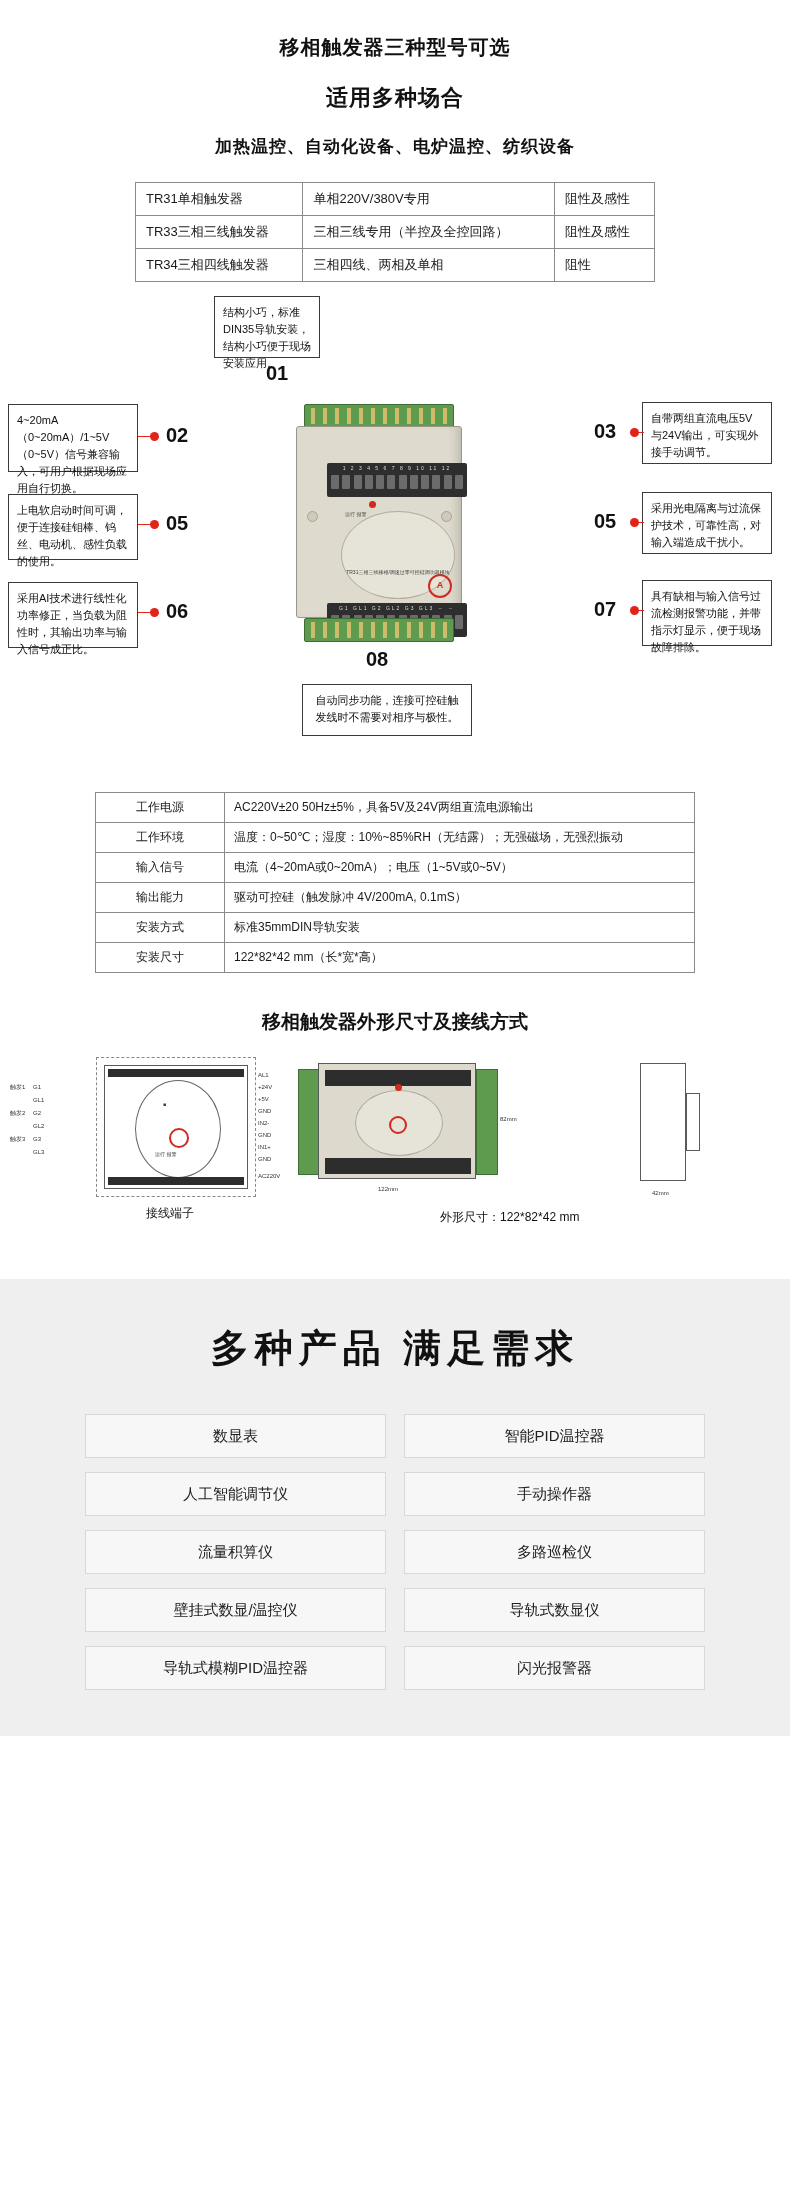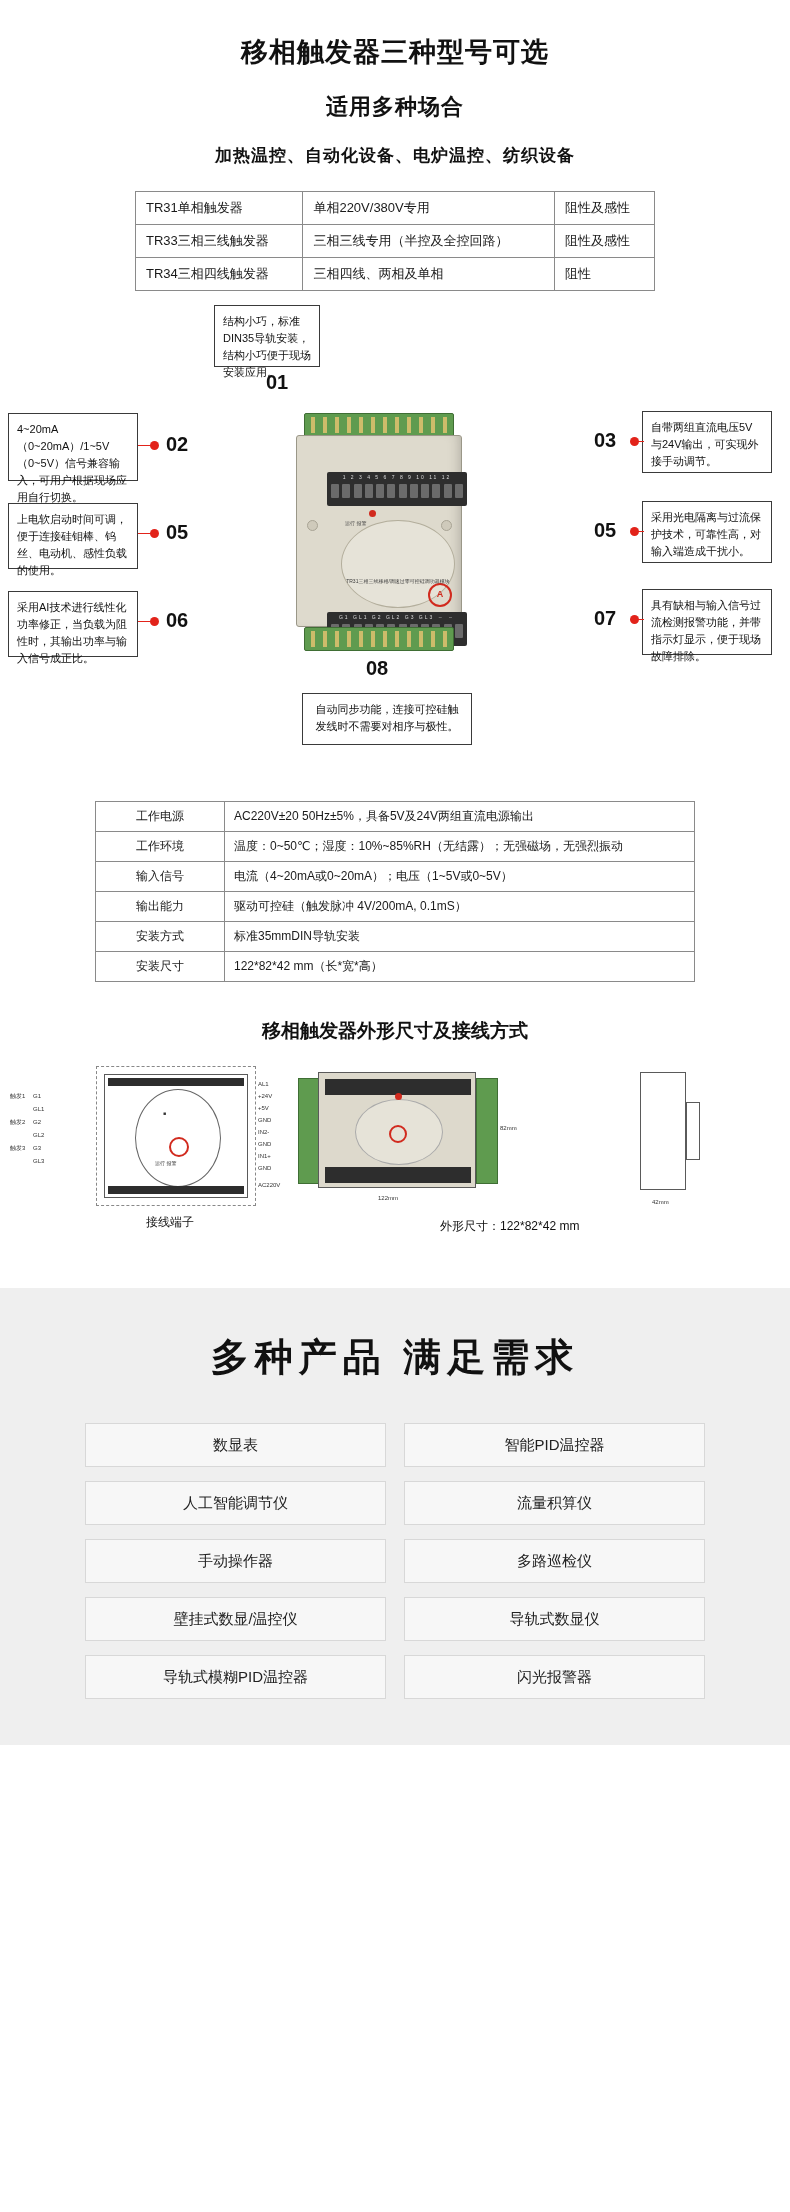--- a/index.html
+++ b/index.html
@@ -7,21 +7,21 @@
     width:790px;
     background:#ffffff;
     font-family:"Liberation Sans","DejaVu Sans",sans-serif;
     color:#1a1a1a;
   }
   .page{width:790px;position:relative;overflow:hidden;}
 
   
   .head{padding:34px 0 6px 0;text-align:center;}
   .head h1{
-    font-size:27px;font-weight:bold;margin:0 0 22px 0;letter-spacing:1px;color:#111;
+    font-size:20px;font-weight:bold;margin:0 0 22px 0;letter-spacing:1px;color:#111;
   }
   .head h2{
     font-size:22px;font-weight:bold;margin:0 0 22px 0;letter-spacing:1px;color:#111;
   }
   .head h3{
     font-size:17px;font-weight:bold;margin:0 0 18px 0;letter-spacing:1px;color:#111;
   }
 
   
   table.models{
@@ -419,22 +419,22 @@
 
     <div class="dim-caption" style="left:440px;top:156px;">外形尺寸：122*82*42 mm</div>
   </div>
 
   <div class="bottom">
     <h2>多种产品    满足需求</h2>
     <div class="prod-grid">
       <div class="prod">数显表</div>
       <div class="prod">智能PID温控器</div>
       <div class="prod">人工智能调节仪</div>
+      <div class="prod">手动操作器</div>
       <div class="prod">流量积算仪</div>
-      <div class="prod">手动操作器</div>
       <div class="prod">多路巡检仪</div>
       <div class="prod">壁挂式数显/温控仪</div>
       <div class="prod">导轨式数显仪</div>
       <div class="prod">导轨式模糊PID温控器</div>
       <div class="prod">闪光报警器</div>
     </div>
   </div>
 
 </div>
 

